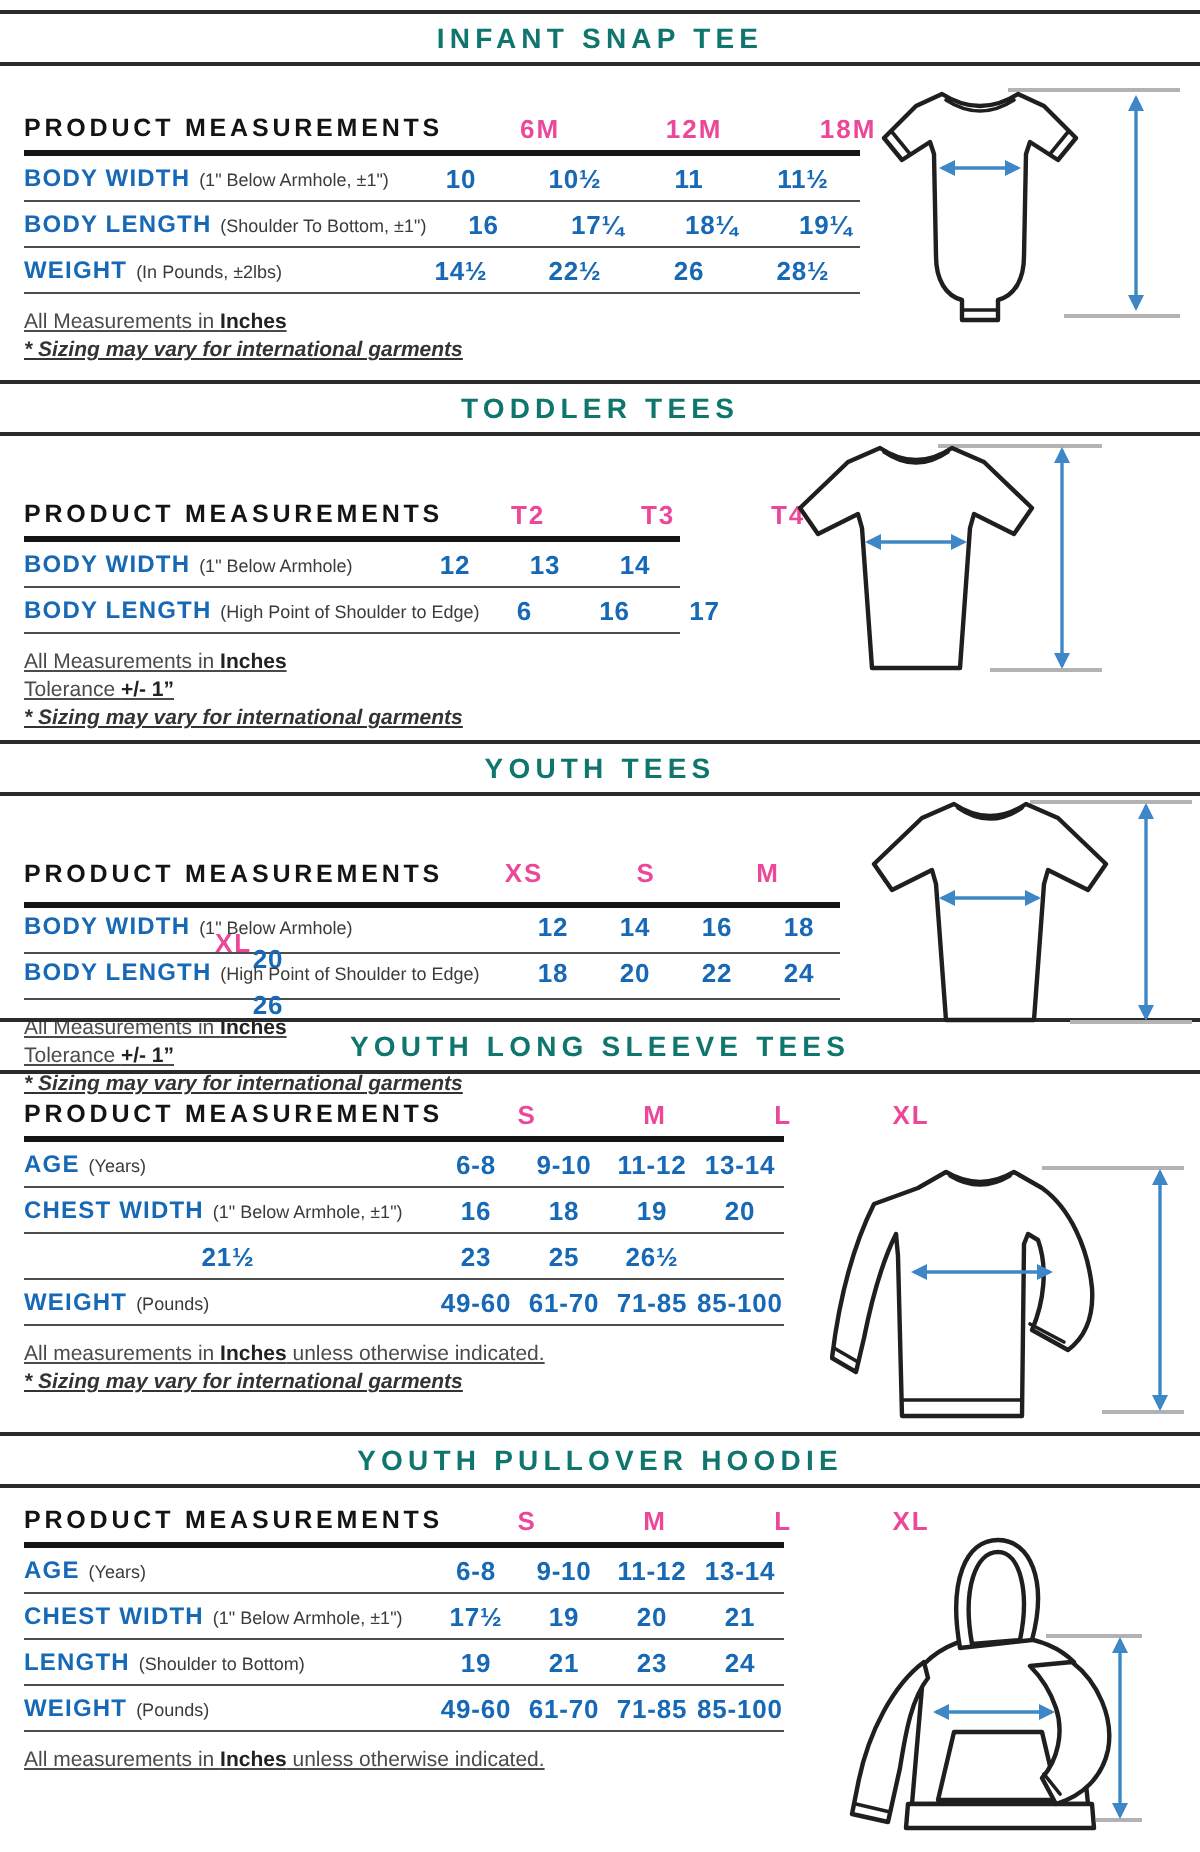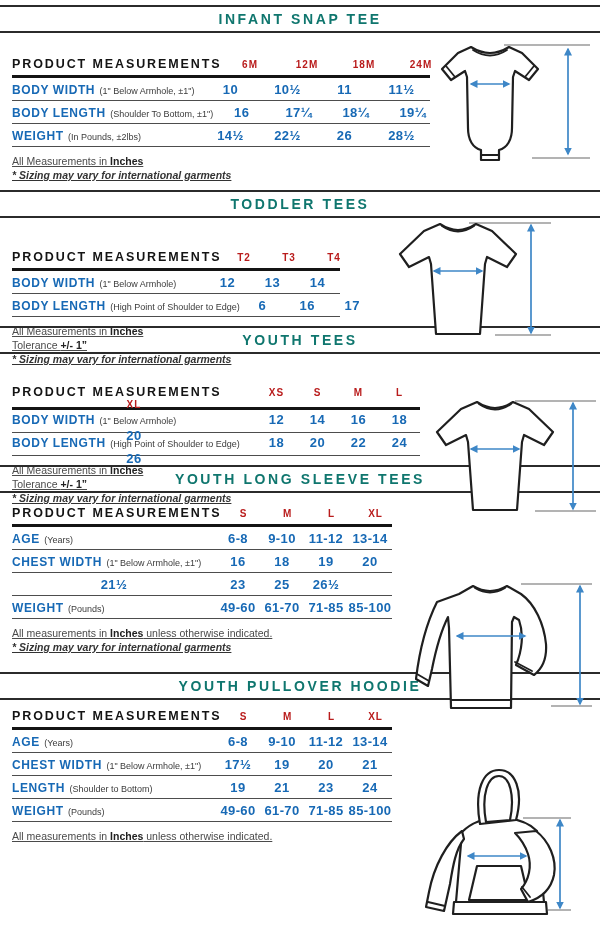--- a/index.html
+++ b/index.html
@@ -1,35 +1,35 @@
 <!DOCTYPE html>
 <html><head>
 <meta charset="utf-8">
 <style>
   html,body{margin:0;padding:0;background:#ffffff;}
   #page{
     position:relative;width:600px;height:926px;background:#ffffff;overflow:hidden;
     font-family:"Liberation Sans","DejaVu Sans",sans-serif;color:#1c1c1c;
   }
   .sec{position:relative;width:600px;}
-  .sec1{height:180px}.sec2{height:136px}.sec3{height:139px}.sec4{height:204px}.sec5{height:182px}
+  .sec1{height:180px}.sec2{height:180px}.sec3{height:139px}.sec4{height:204px}.sec5{height:182px}
   .titlebar{border-top:2px solid #2b2b2b;border-bottom:2px solid #2b2b2b;padding:4px 0;}
   .title{margin:0;text-align:center;font-size:14px;font-weight:700;letter-spacing:2.6px;color:#0f766e;}
   .tm5{margin-top:5px}.tm3{margin-top:3px}.tm0{margin-top:0}
   .content{margin-left:12px;}
   .cm20{margin-top:20px}.cm28{margin-top:28px}.cm31{margin-top:31px}.cm9{margin-top:9px}.cm5{margin-top:5px}
   .trow{display:grid;align-items:center;height:22px;border-bottom:1px solid #4d4d4d;}
-  .thead{border-bottom:3px solid #141414;}
+  .thead{border-bottom:3px solid #141414;gap:20px;}
   .cols-s1{grid-template-columns:1fr 57px 57px 57px 57px;width:418px;}
   .cols-s2{grid-template-columns:1fr 45px 45px 45px;width:328px;}
   .cols-s3{grid-template-columns:1fr 41px 41px 41px 41px;width:408px;}
   .cols-s4{grid-template-columns:1fr 44px 44px 44px 44px;width:380px;}
   .labelcell{white-space:nowrap;overflow:visible;}
   .headlabel{font-size:12.5px;font-weight:700;letter-spacing:1.9px;color:#141414;}
-  .sizehead{font-size:10px;font-weight:700;letter-spacing:1px;text-align:center;color:#b91c1c;}
+  .sizehead{font-size:13px;font-weight:700;letter-spacing:1px;text-align:center;color:#ec4899;}
   .rowlabel{font-size:12px;font-weight:700;letter-spacing:.6px;color:#1769b5;}
   .rownote{font-size:9px;color:#3b3b3b;letter-spacing:0;}
   .val{font-size:13px;font-weight:700;color:#1769b5;text-align:center;letter-spacing:.4px;white-space:nowrap;}
   .foot{margin-top:7px;}
   .fline{font-size:10.5px;color:#4a4a4a;line-height:14px;text-decoration:underline;}
   .fline b{color:#222;}
   .sizing{font-weight:700;font-style:italic;color:#333;}
   .illus{position:absolute;}
   .garment{fill:#ffffff;stroke:#1f1f1f;stroke-width:2.2;stroke-linejoin:round;stroke-linecap:round;}
   .detail{fill:none;stroke:#1f1f1f;stroke-width:1.8;stroke-linecap:round;}

